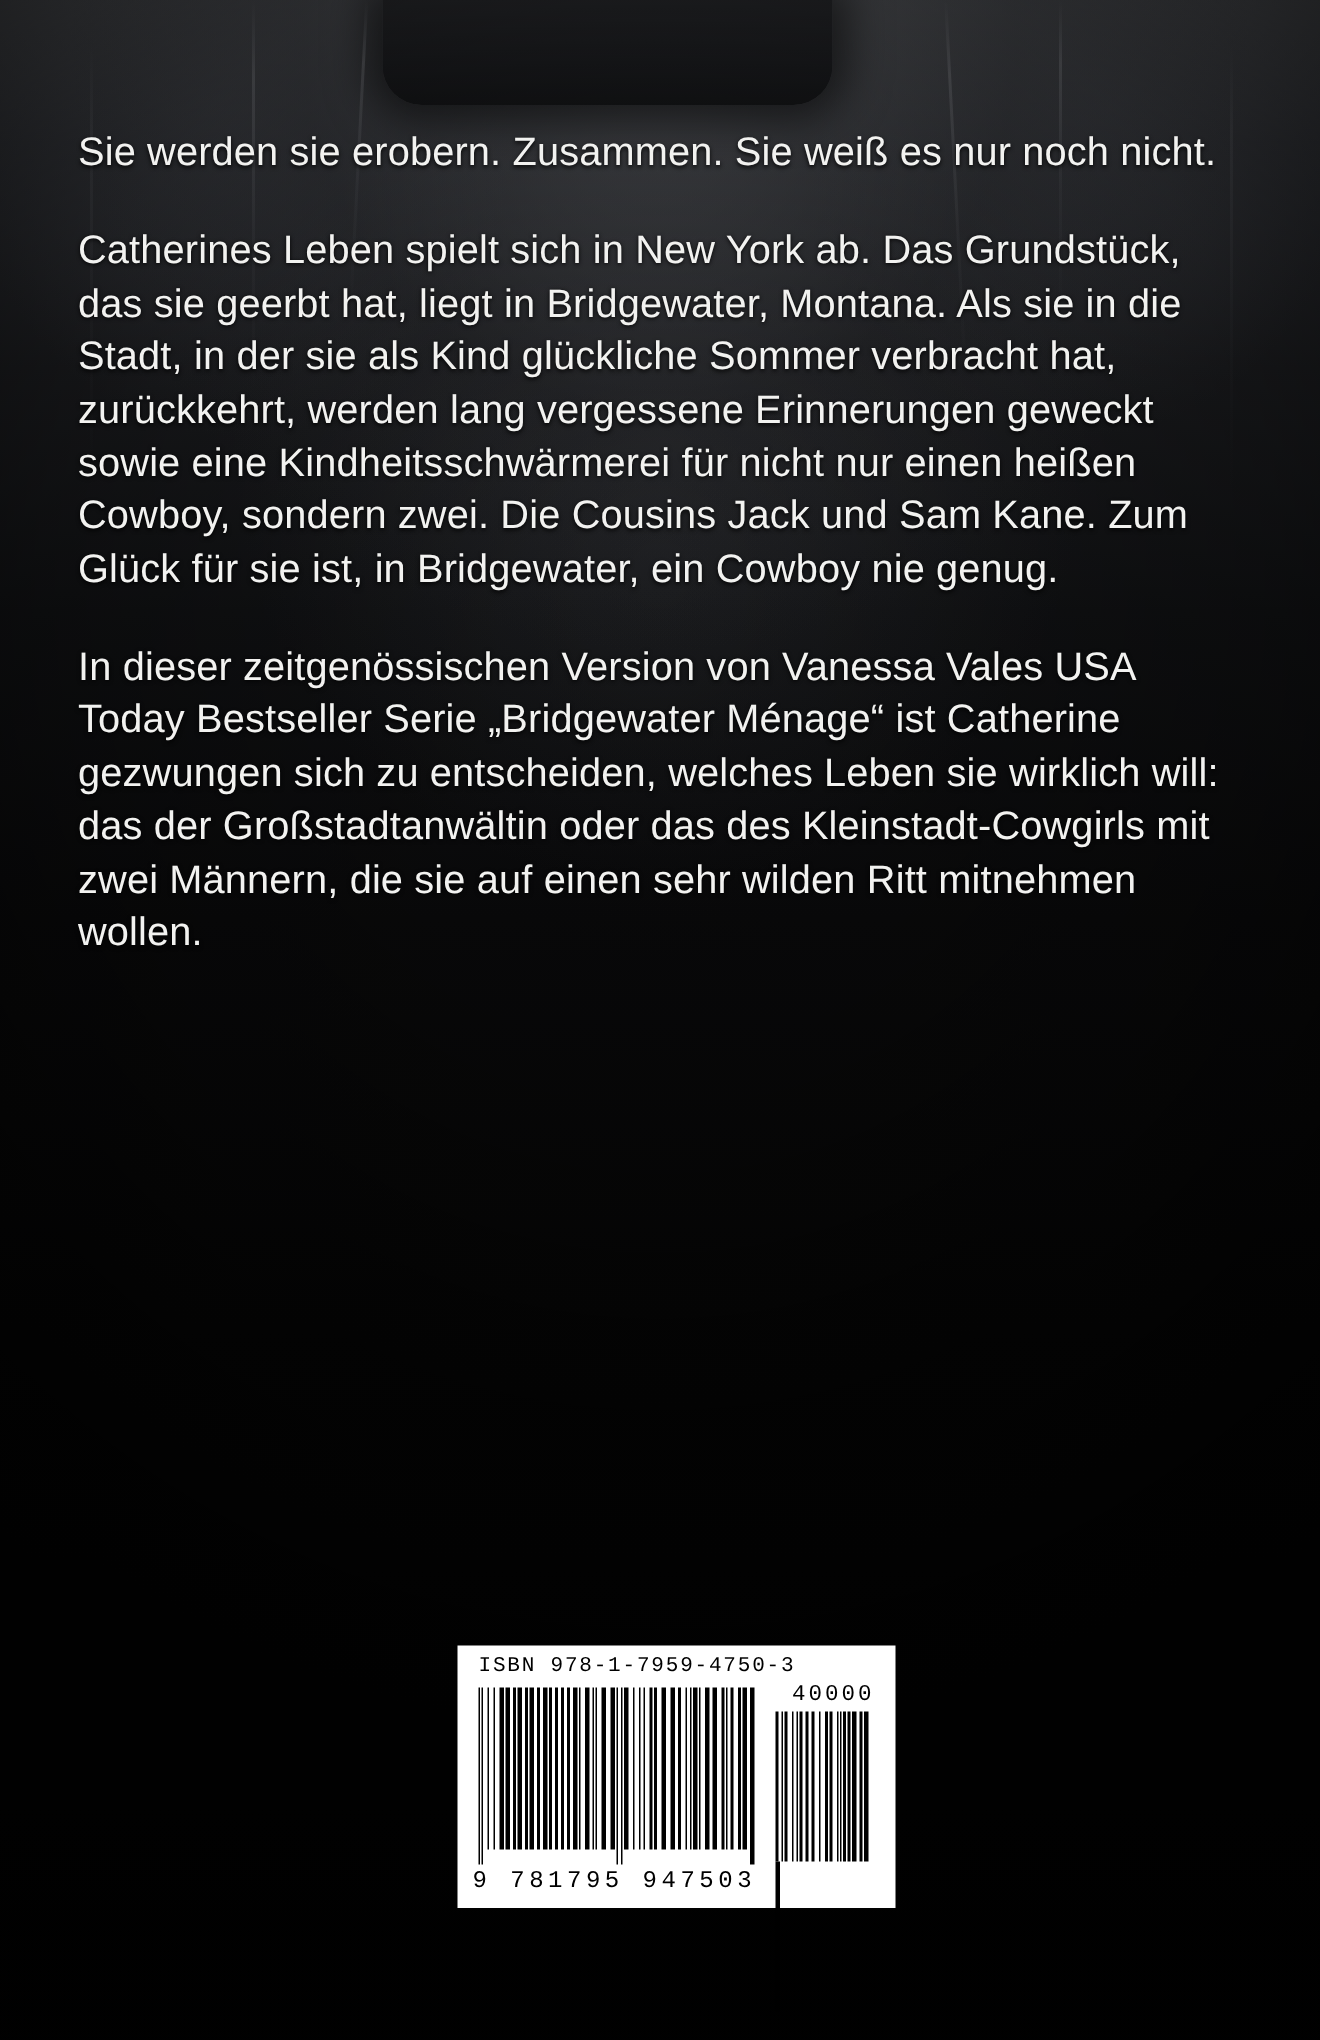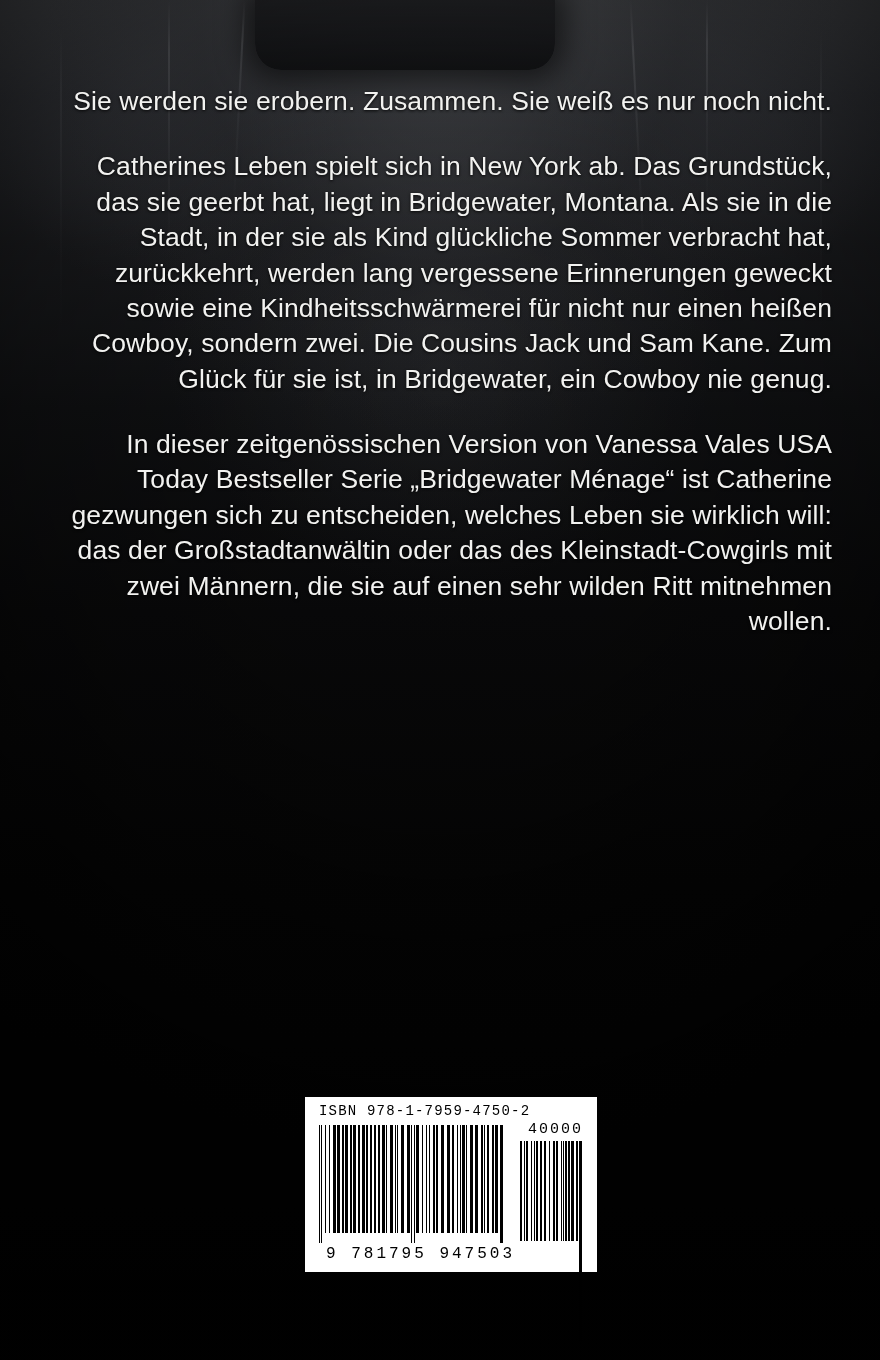--- a/index.html
+++ b/index.html
@@ -9,21 +9,20 @@
   }
   body {
     font-family: "Liberation Sans", sans-serif;
   }
   .cover {
     position: relative;
     width: 880px;
     height: 1360px;
     background: #080808;
     overflow: hidden;
-    text-align: right;
   }
 
   
   .photo {
     position: absolute;
     left: 0; top: 0;
     width: 880px;
     height: 1360px;
     background:
       radial-gradient(ellipse 60% 40% at 50% 2%, rgba(90,92,96,0.55) 0%, rgba(40,41,44,0.25) 45%, rgba(0,0,0,0) 75%),
@@ -154,20 +153,20 @@
   <div class="seam s6"></div>
   <div class="vignette"></div>
 
   <div class="blurb">
     <p>Sie werden sie erobern. Zusammen. Sie weiß es nur noch nicht.</p>
     <p>Catherines Leben spielt sich in New York ab. Das Grundstück, das sie geerbt hat, liegt in Bridgewater, Montana. Als sie in die Stadt, in der sie als Kind glückliche Sommer verbracht hat, zurückkehrt, werden lang vergessene Erinnerungen geweckt sowie eine Kindheitsschwärmerei für nicht nur einen heißen Cowboy, sondern zwei. Die Cousins Jack und Sam Kane. Zum Glück für sie ist, in Bridgewater, ein Cowboy nie genug.</p>
     <p>In dieser zeitgenössischen Version von Vanessa Vales USA Today Bestseller Serie „Bridgewater Ménage“ ist Catherine gezwungen sich zu entscheiden, welches Leben sie wirklich will: das der Großstadtanwältin oder das des Kleinstadt-Cowgirls mit zwei Männern, die sie auf einen sehr wilden Ritt mitnehmen wollen.</p>
   </div>
 
   <div class="barcode-block">
-    <div class="isbn-text">ISBN 978-1-7959-4750-2</div>
+    <div class="isbn-text">ISBN 978-1-7959-4750-3</div>
     <div class="price-text">40000</div>
     <div class="bars-main"><i style="width:1px;height:118px;margin-right:1px"></i><i style="width:1px;height:118px;margin-right:3px"></i><i style="width:1px;height:108px;margin-right:3px"></i><i style="width:1px;height:108px;margin-right:3px"></i><i style="width:3px;height:108px;margin-right:1px"></i><i style="width:3px;height:108px;margin-right:2px"></i><i style="width:2px;height:108px;margin-right:1px"></i><i style="width:3px;height:108px;margin-right:2px"></i><i style="width:2px;height:108px;margin-right:1px"></i><i style="width:3px;height:108px;margin-right:2px"></i><i style="width:2px;height:108px;margin-right:2px"></i><i style="width:3px;height:108px;margin-right:1px"></i><i style="width:2px;height:108px;margin-right:2px"></i><i style="width:2px;height:108px;margin-right:2px"></i><i style="width:2px;height:108px;margin-right:2px"></i><i style="width:2px;height:108px;margin-right:2px"></i><i style="width:3px;height:108px;margin-right:1px"></i><i style="width:1px;height:108px;margin-right:3px"></i><i style="width:3px;height:108px;margin-right:2px"></i><i style="width:1px;height:108px;margin-right:1px"></i><i style="width:1px;height:108px;margin-right:3px"></i><i style="width:3px;height:108px;margin-right:3px"></i><i style="width:3px;height:108px;margin-right:1px"></i><i style="width:1px;height:118px;margin-right:2px"></i><i style="width:1px;height:118px;margin-right:1px"></i><i style="width:3px;height:108px;margin-right:3px"></i><i style="width:1px;height:108px;margin-right:3px"></i><i style="width:1px;height:108px;margin-right:2px"></i><i style="width:1px;height:108px;margin-right:3px"></i><i style="width:2px;height:108px;margin-right:1px"></i><i style="width:2px;height:108px;margin-right:3px"></i><i style="width:3px;height:108px;margin-right:3px"></i><i style="width:3px;height:108px;margin-right:2px"></i><i style="width:2px;height:108px;margin-right:3px"></i><i style="width:1px;height:108px;margin-right:2px"></i><i style="width:1px;height:108px;margin-right:1px"></i><i style="width:3px;height:108px;margin-right:1px"></i><i style="width:1px;height:108px;margin-right:3px"></i><i style="width:3px;height:108px;margin-right:2px"></i><i style="width:3px;height:108px;margin-right:3px"></i><i style="width:2px;height:108px;margin-right:1px"></i><i style="width:1px;height:108px;margin-right:2px"></i><i style="width:2px;height:108px;margin-right:3px"></i><i style="width:2px;height:108px;margin-right:1px"></i><i style="width:3px;height:108px;margin-right:2px"></i><i style="width:3px;height:118px;margin-right:2px"></i></div>
     <div class="bars-addon"><i style="width:2px;height:100px;margin-right:2px"></i><i style="width:1px;height:100px;margin-right:1px"></i><i style="width:2px;height:100px;margin-right:3px"></i><i style="width:1px;height:100px;margin-right:2px"></i><i style="width:1px;height:100px;margin-right:1px"></i><i style="width:2px;height:100px;margin-right:2px"></i><i style="width:2px;height:100px;margin-right:2px"></i><i style="width:2px;height:100px;margin-right:3px"></i><i style="width:1px;height:100px;margin-right:3px"></i><i style="width:2px;height:100px;margin-right:1px"></i><i style="width:2px;height:100px;margin-right:3px"></i><i style="width:1px;height:100px;margin-right:1px"></i><i style="width:1px;height:100px;margin-right:1px"></i><i style="width:2px;height:100px;margin-right:1px"></i><i style="width:2px;height:100px;margin-right:1px"></i><i style="width:3px;height:100px;margin-right:2px"></i><i style="width:2px;height:100px;margin-right:1px"></i><i style="width:3px;height:100px;margin-right:1px"></i><i style="width:3px;height:100px;margin-right:1px"></i></div>
     <div class="ean-digits">9 781795 947503</div>
   </div>
 
 </div>
 
 </body></html>

